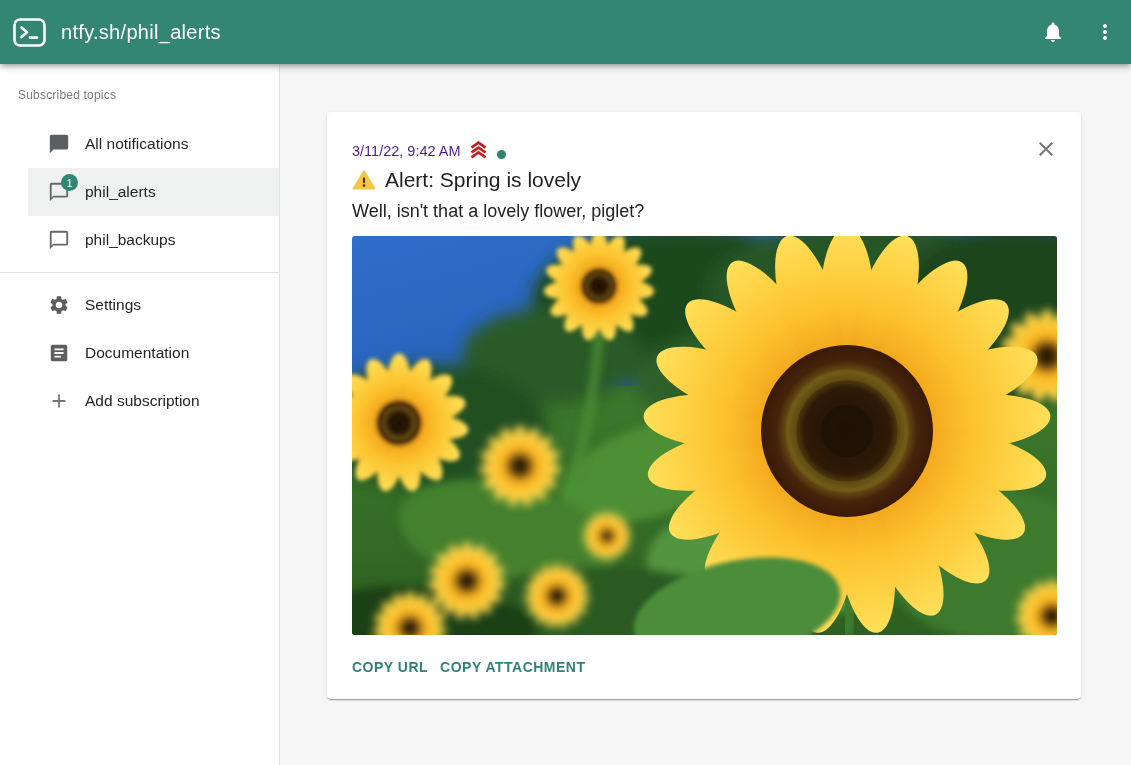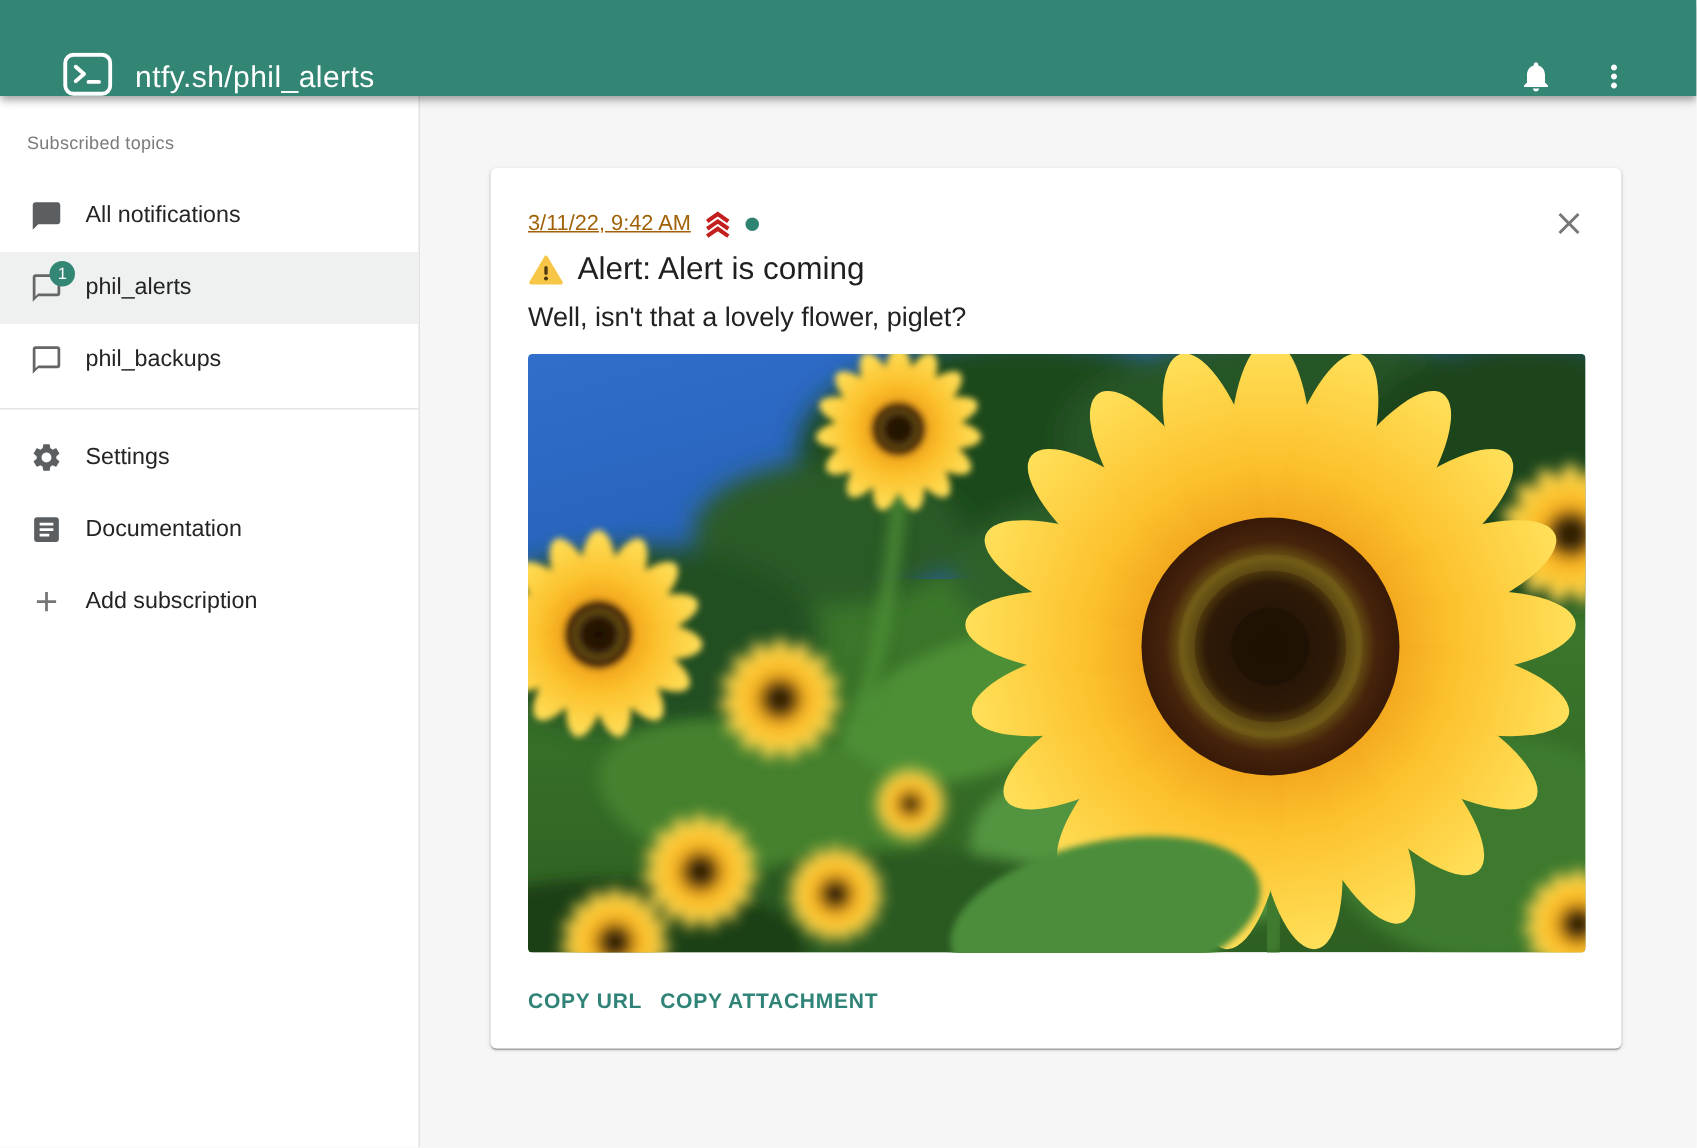--- a/index.html
+++ b/index.html
@@ -1,55 +1,55 @@
 <!DOCTYPE html>
 <html><head>
 <meta charset="utf-8">
 <style>
   * { margin:0; padding:0; box-sizing:border-box; }
   html,body { width:1131px; height:765px; overflow:hidden; background:#f6f6f6;
     font-family:"Liberation Sans","DejaVu Sans",sans-serif; -webkit-font-smoothing:antialiased; }
   svg { display:block; }
 
   
-  .app-bar { height:64px; background:#338574; display:flex; align-items:flex-end;
-    padding:0 42px; position:relative; z-index:20;
+  .app-bar { height:64px; background:#338574; display:flex; align-items:center;
+    padding:0 13px; position:relative; z-index:20;
     box-shadow:0 2px 4px -1px rgba(0,0,0,.2), 0 4px 5px 0 rgba(0,0,0,.14), 0 1px 10px 0 rgba(0,0,0,.12); }
   .logo { width:33px; height:29px; flex:0 0 auto; }
   .app-title { color:#fff; font-size:20px; font-weight:500; letter-spacing:.3px; margin-left:15px; }
   .app-bar-right { margin-left:auto; display:flex; align-items:center; gap:26px; }
   .icon-btn { width:26px; height:26px; color:#fff; cursor:pointer; background:none; border:none;
     display:flex; align-items:center; justify-content:center; }
 
   
   .layout { display:flex; height:701px; }
 
   
   .sidebar { width:280px; flex:0 0 280px; background:#fff; border-right:1px solid #e2e2e2; }
   .section-label { padding:24px 18px 0; font-size:12px; font-weight:500; color:#7b7b7b; letter-spacing:.2px; }
   .nav-list { margin-top:18px; }
   .nav-item { height:48px; display:flex; align-items:center; padding:0 20px; cursor:pointer;
-    font-size:15.5px; color:#242424; }
+    font-size:15.5px; color:#242424;margin-left:28px; }
   .nav-item.selected { background:#eef1f0; }
   .nav-icon { width:22px; height:22px; color:#666; position:relative; margin-right:15px; flex:0 0 auto; }
   .nav-icon.filled { color:#5b5f62; }
   .badge { position:absolute; top:-7px; right:-8px; min-width:17px; height:17px; border-radius:9px;
     background:#338574; color:#fff; font-size:11px; font-weight:500;
     display:flex; align-items:center; justify-content:center; }
   .mute-icon { margin-left:auto; margin-right:11px; width:19px; height:19px; color:#616161; }
   .divider { height:1px; background:#e4e4e4; margin:8px 0; }
 
   
   .main { flex:1; background:#f6f6f6; padding:48px 0 0 47px; }
   .card { width:754px; background:#fff; border-radius:4px; position:relative;
     padding:27px 24px 16px 25px;
     box-shadow:0 2px 1px -1px rgba(0,0,0,.2), 0 1px 1px 0 rgba(0,0,0,.14), 0 1px 3px 0 rgba(0,0,0,.12); }
   .close-btn { position:absolute; top:25px; right:23px; width:24px; height:24px; border:none;
     background:none; color:#777; cursor:pointer; padding:0; }
-  .date-row { display:flex; align-items:center; gap:7px; color:#a16207; font-size:14.5px; height:20px;text-decoration:underline; }
+  .date-row { display:flex; align-items:flex-end; gap:7px; color:#4c1d95; font-size:14.5px; height:20px; }
   .priority-icon { width:19px; height:19px; margin-left:1px; }
   .unread-dot { width:9px; height:9px; border-radius:50%; background:#2f8372; margin-left:2px; }
   .card-title { margin-top:6px; display:flex; align-items:center; gap:9px;
     font-size:21px; color:#1f1f1f; font-weight:400; line-height:30px; }
   .warning-icon { width:24px; height:24px; flex:0 0 auto; }
   .card-body { margin-top:5px; font-size:18px; color:#222; line-height:22px; }
   .attachment { margin-top:14px; width:705px; height:399px; border-radius:3px; overflow:hidden; cursor:pointer; }
   .tags { margin-top:9px; font-size:14px; color:#7a7a7a; }
   .card-actions { margin-top:16px; display:flex; gap:12px; }
   .text-btn { border:none; background:none; padding:8px 0; color:#2f8477; font-size:14px; font-weight:700;
@@ -176,21 +176,21 @@
       </div>
 
       <h2 class="card-title">
         <span class="warning-icon">
           <svg viewBox="0 0 24 24">
             <path d="M12 3.6 22 20.4H2Z" fill="#f8c646" stroke="#f8c646" stroke-width="2.4" stroke-linejoin="round"></path>
             <rect x="10.9" y="9.3" width="2.2" height="6" rx="1.1" fill="#4d3a10"></rect>
             <circle cx="12" cy="17.6" r="1.35" fill="#4d3a10"></circle>
           </svg>
         </span>
-        <span>Alert: Alert is coming</span>
+        <span>Alert: Spring is lovely</span>
       </h2>
 
       <div class="card-body">Well, isn't that a lovely flower, piglet?</div>
 
       <div class="attachment">
         <svg viewBox="0 0 705 399" width="705" height="399" preserveAspectRatio="none">
           <defs>
             <linearGradient id="sky" x1="0" y1="0" x2="1" y2="1">
               <stop offset="0" stop-color="#2f6ecb"></stop>
                 <stop offset="1" stop-color="#1f55a8"></stop>

